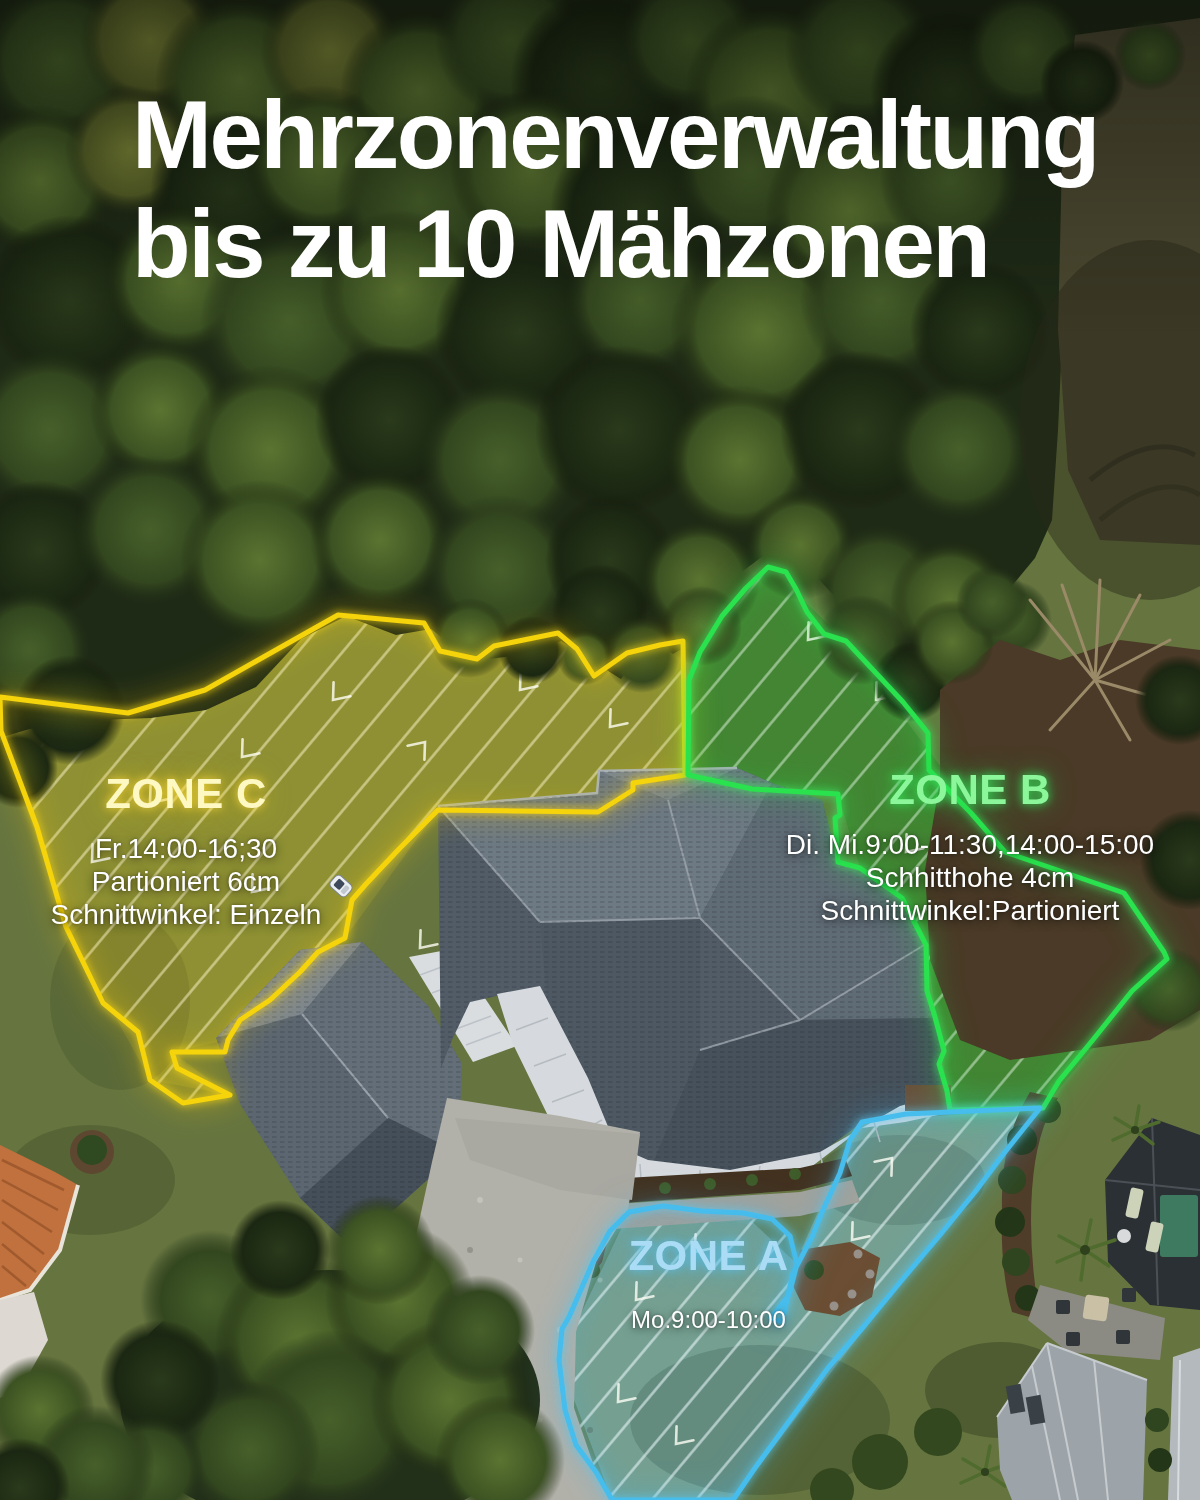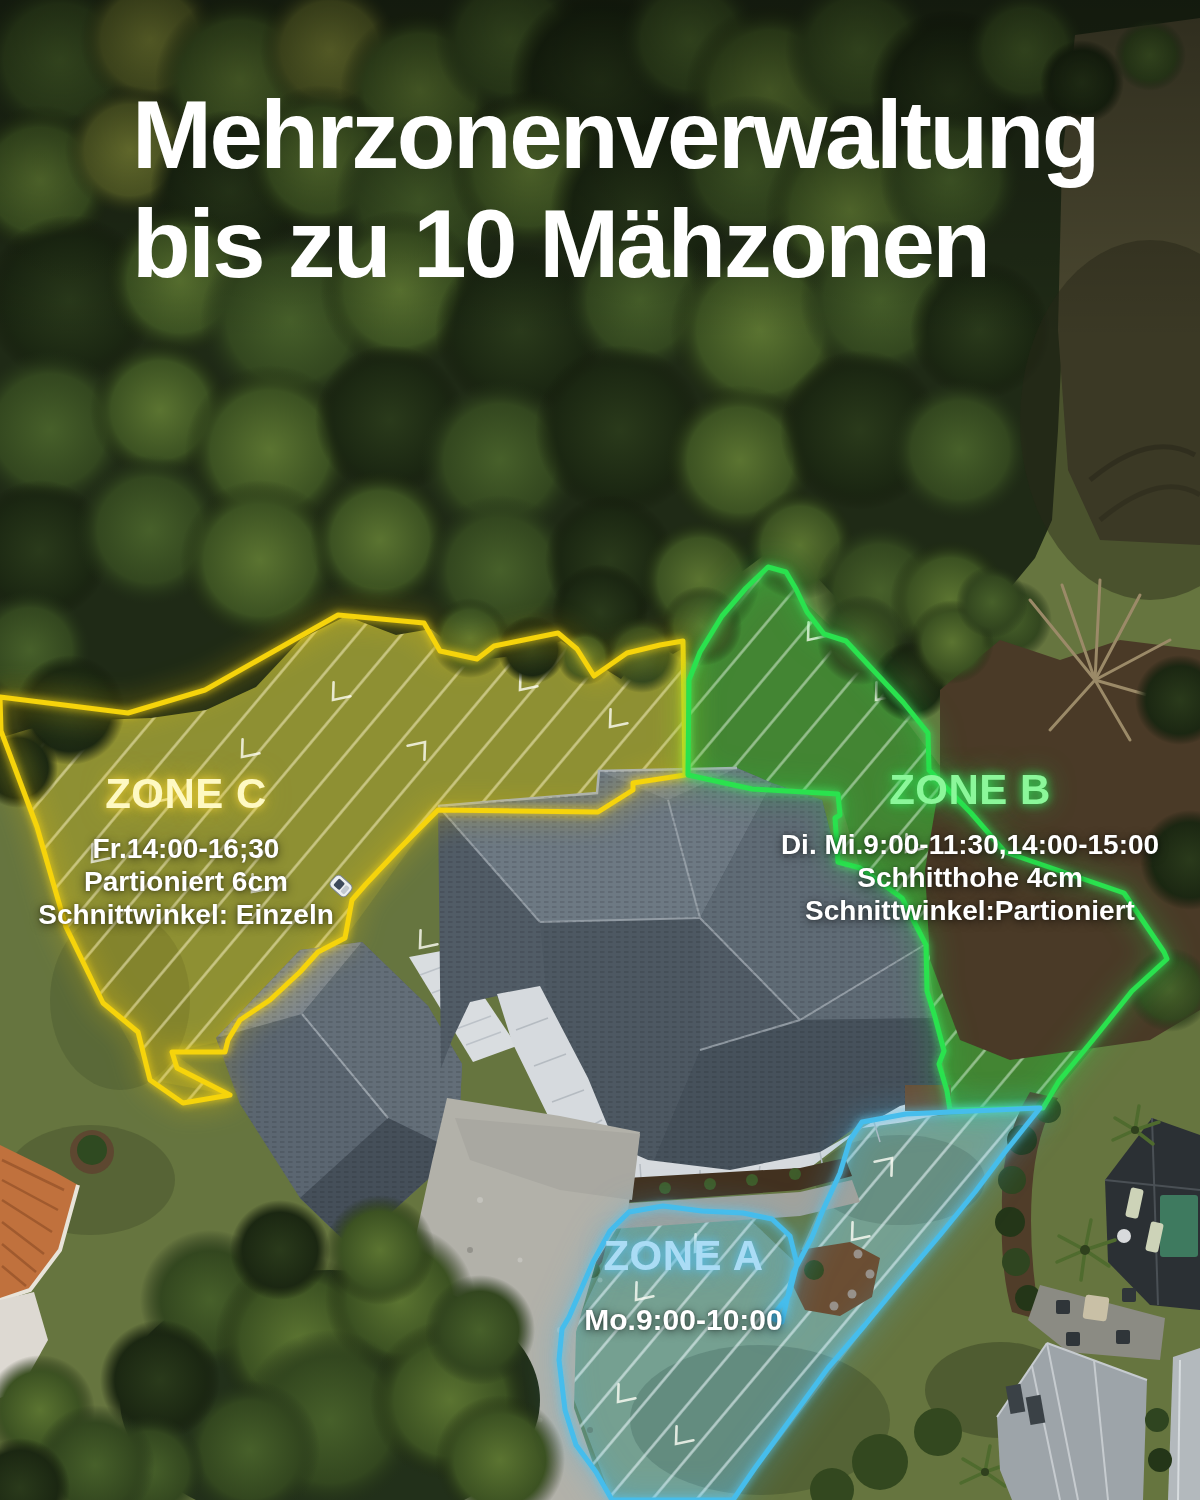--- a/index.html
+++ b/index.html
@@ -13,29 +13,29 @@
   .zoutline{fill:none;stroke-width:5;stroke-linejoin:round;stroke-linecap:round;}
   
   .headline{position:absolute;left:84px;top:80px;color:#ffffff;font-weight:700;
             font-size:96px;line-height:1.14;letter-spacing:-2.5px;white-space:nowrap;margin-left:48px;}
   
   .zblock{position:absolute;text-align:center;color:#ffffff;}
   .zhead{font-weight:700;font-size:42px;letter-spacing:.5px;}
   .zhead.c{color:#fef9c3;text-shadow:0 0 10px rgba(250,216,60,.95),0 0 26px rgba(240,200,0,.6);}
   .zhead.b{color:#8bf79a;text-shadow:0 0 10px rgba(50,230,90,.95),0 0 26px rgba(40,220,80,.6);}
   .zhead.a{color:#aadcf5;text-shadow:0 0 10px rgba(90,195,240,.95),0 0 26px rgba(70,180,235,.6);}
-  .zline{font-weight:700;font-size:28px;line-height:33px;white-space:nowrap;
+  .zline{font-weight:400;font-size:28px;line-height:33px;white-space:nowrap;
          text-shadow:0 2px 10px rgba(0,0,0,.6),0 0 3px rgba(0,0,0,.35);text-align:center;}
   .zc{left:0;top:770px;width:372px;}
   .zc .zhead{margin-bottom:14px;}
   .zb{left:715px;top:766px;width:510px;}
   .zb .zhead{margin-bottom:14px;}
-  .za{left:511px;top:1232px;width:345px;}
+  .za{left:536px;top:1232px;width:345px;}
   .za .zhead{margin-bottom:20px;}
-  .za .zline{font-size:30px;line-height:39px;}
+  .za .zline{font-size:24px;line-height:39px;}
 </style>
 </head>
 <body>
 
 <div class="stage">
 
 <svg width="1200" height="1500" viewBox="0 0 1200 1500">
   <defs>
     <pattern id="stripeC" patternUnits="userSpaceOnUse" width="34" height="34" patternTransform="rotate(-50)">
       <line x1="-6" y1="1.5" x2="42" y2="1.5" stroke="rgba(255,248,205,0.55)" stroke-width="2.3"></line>

